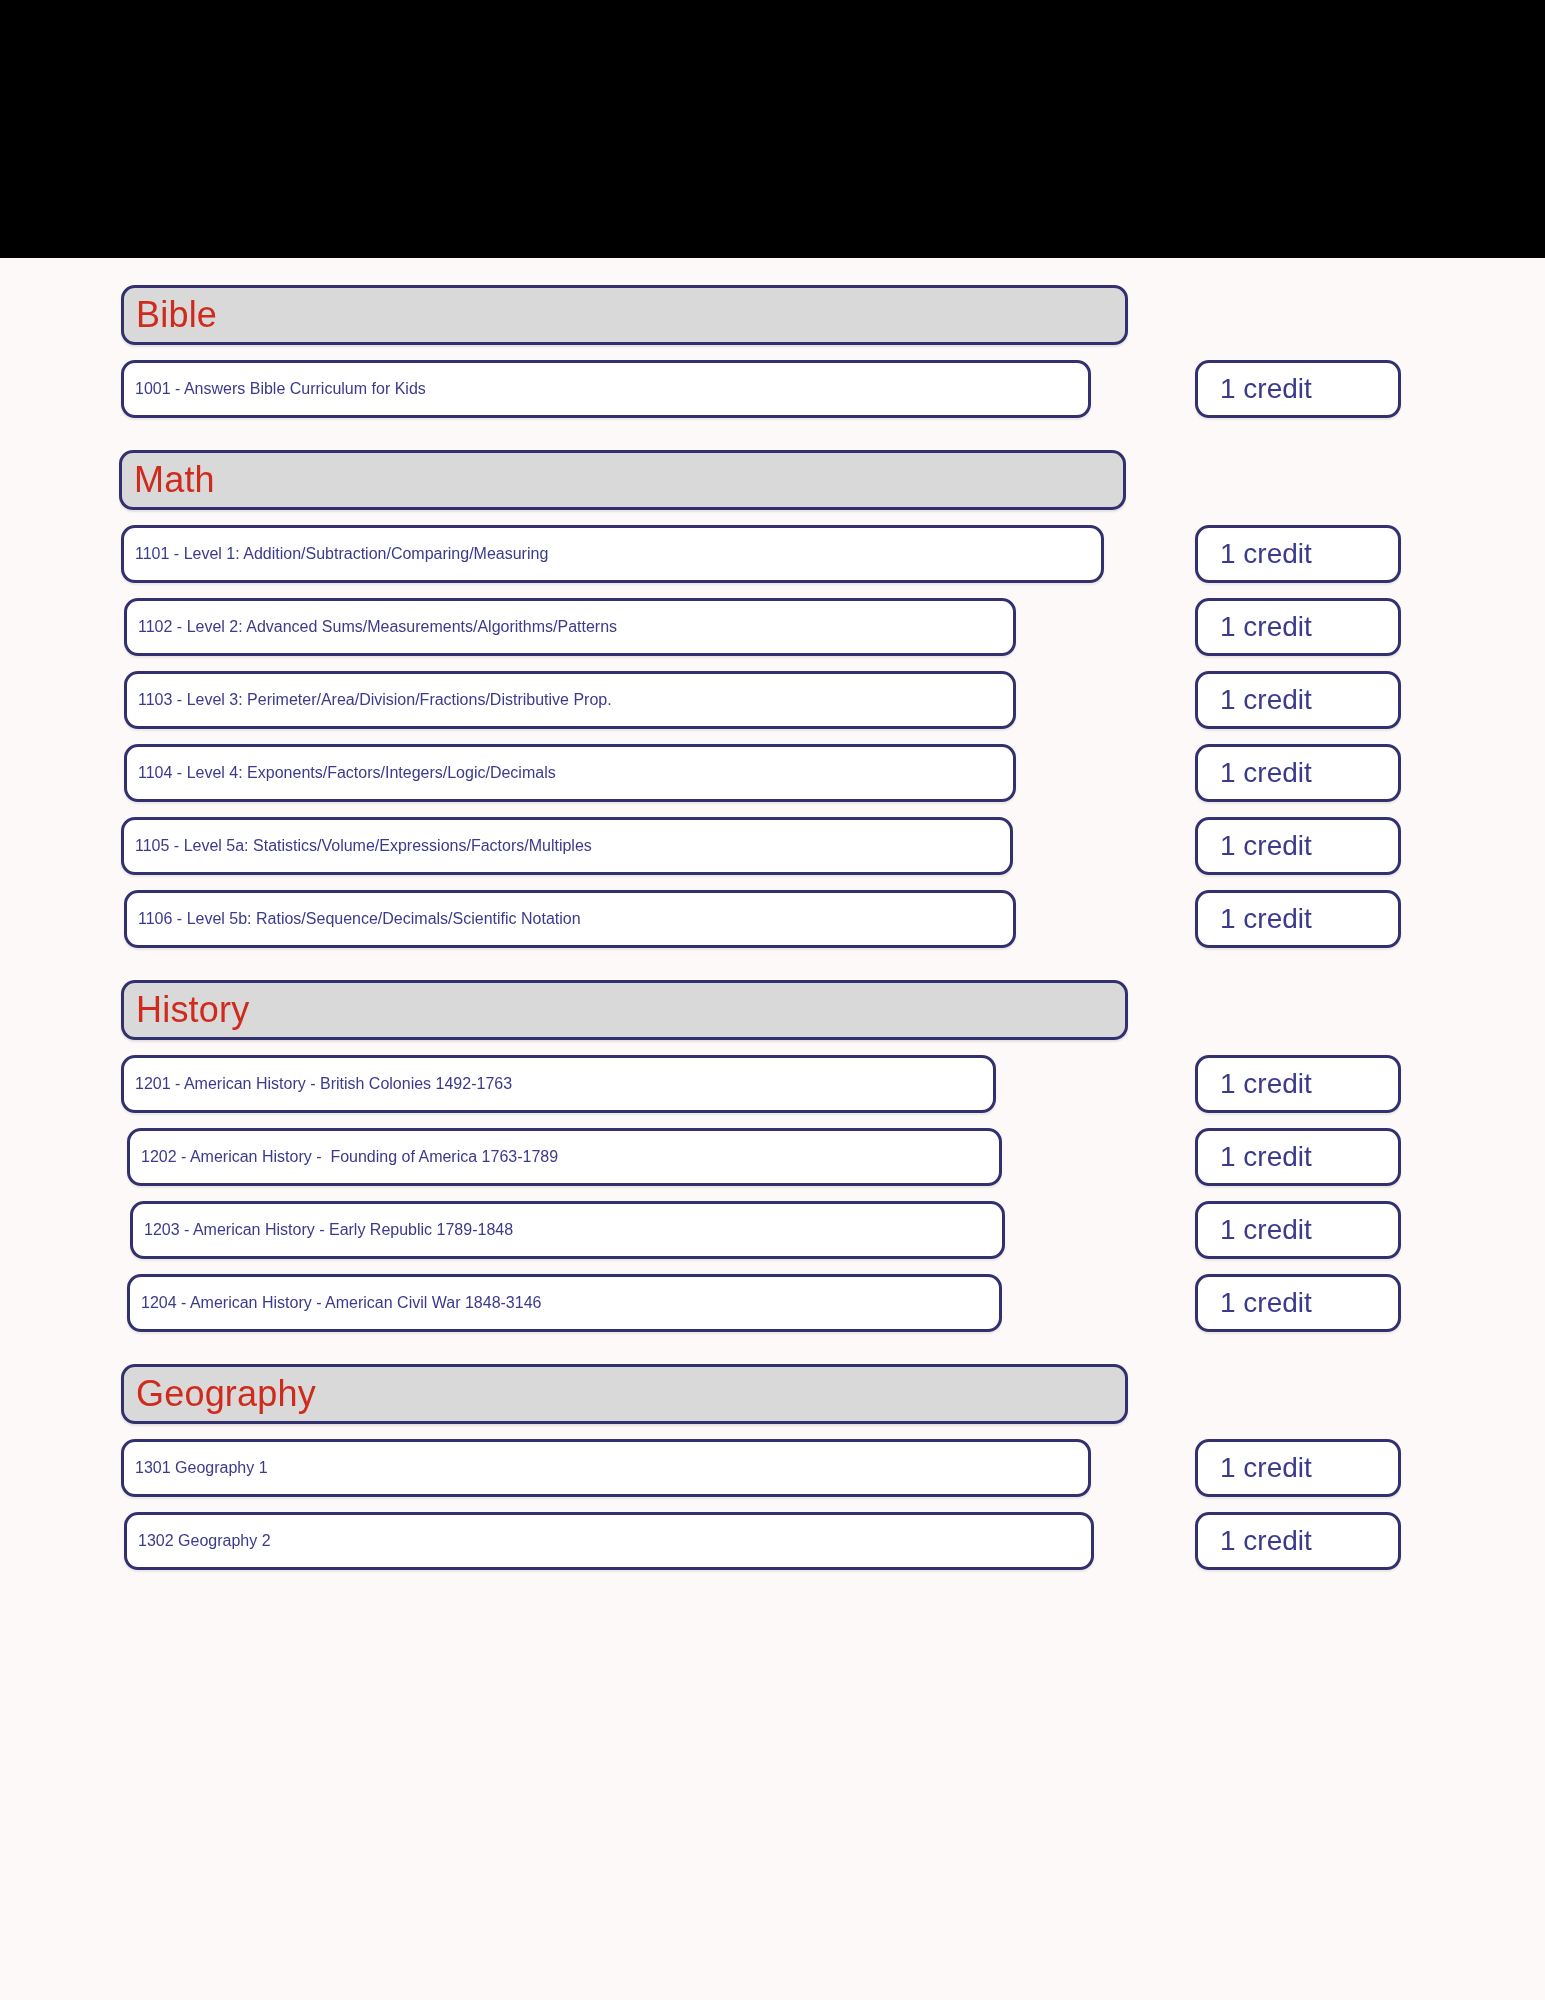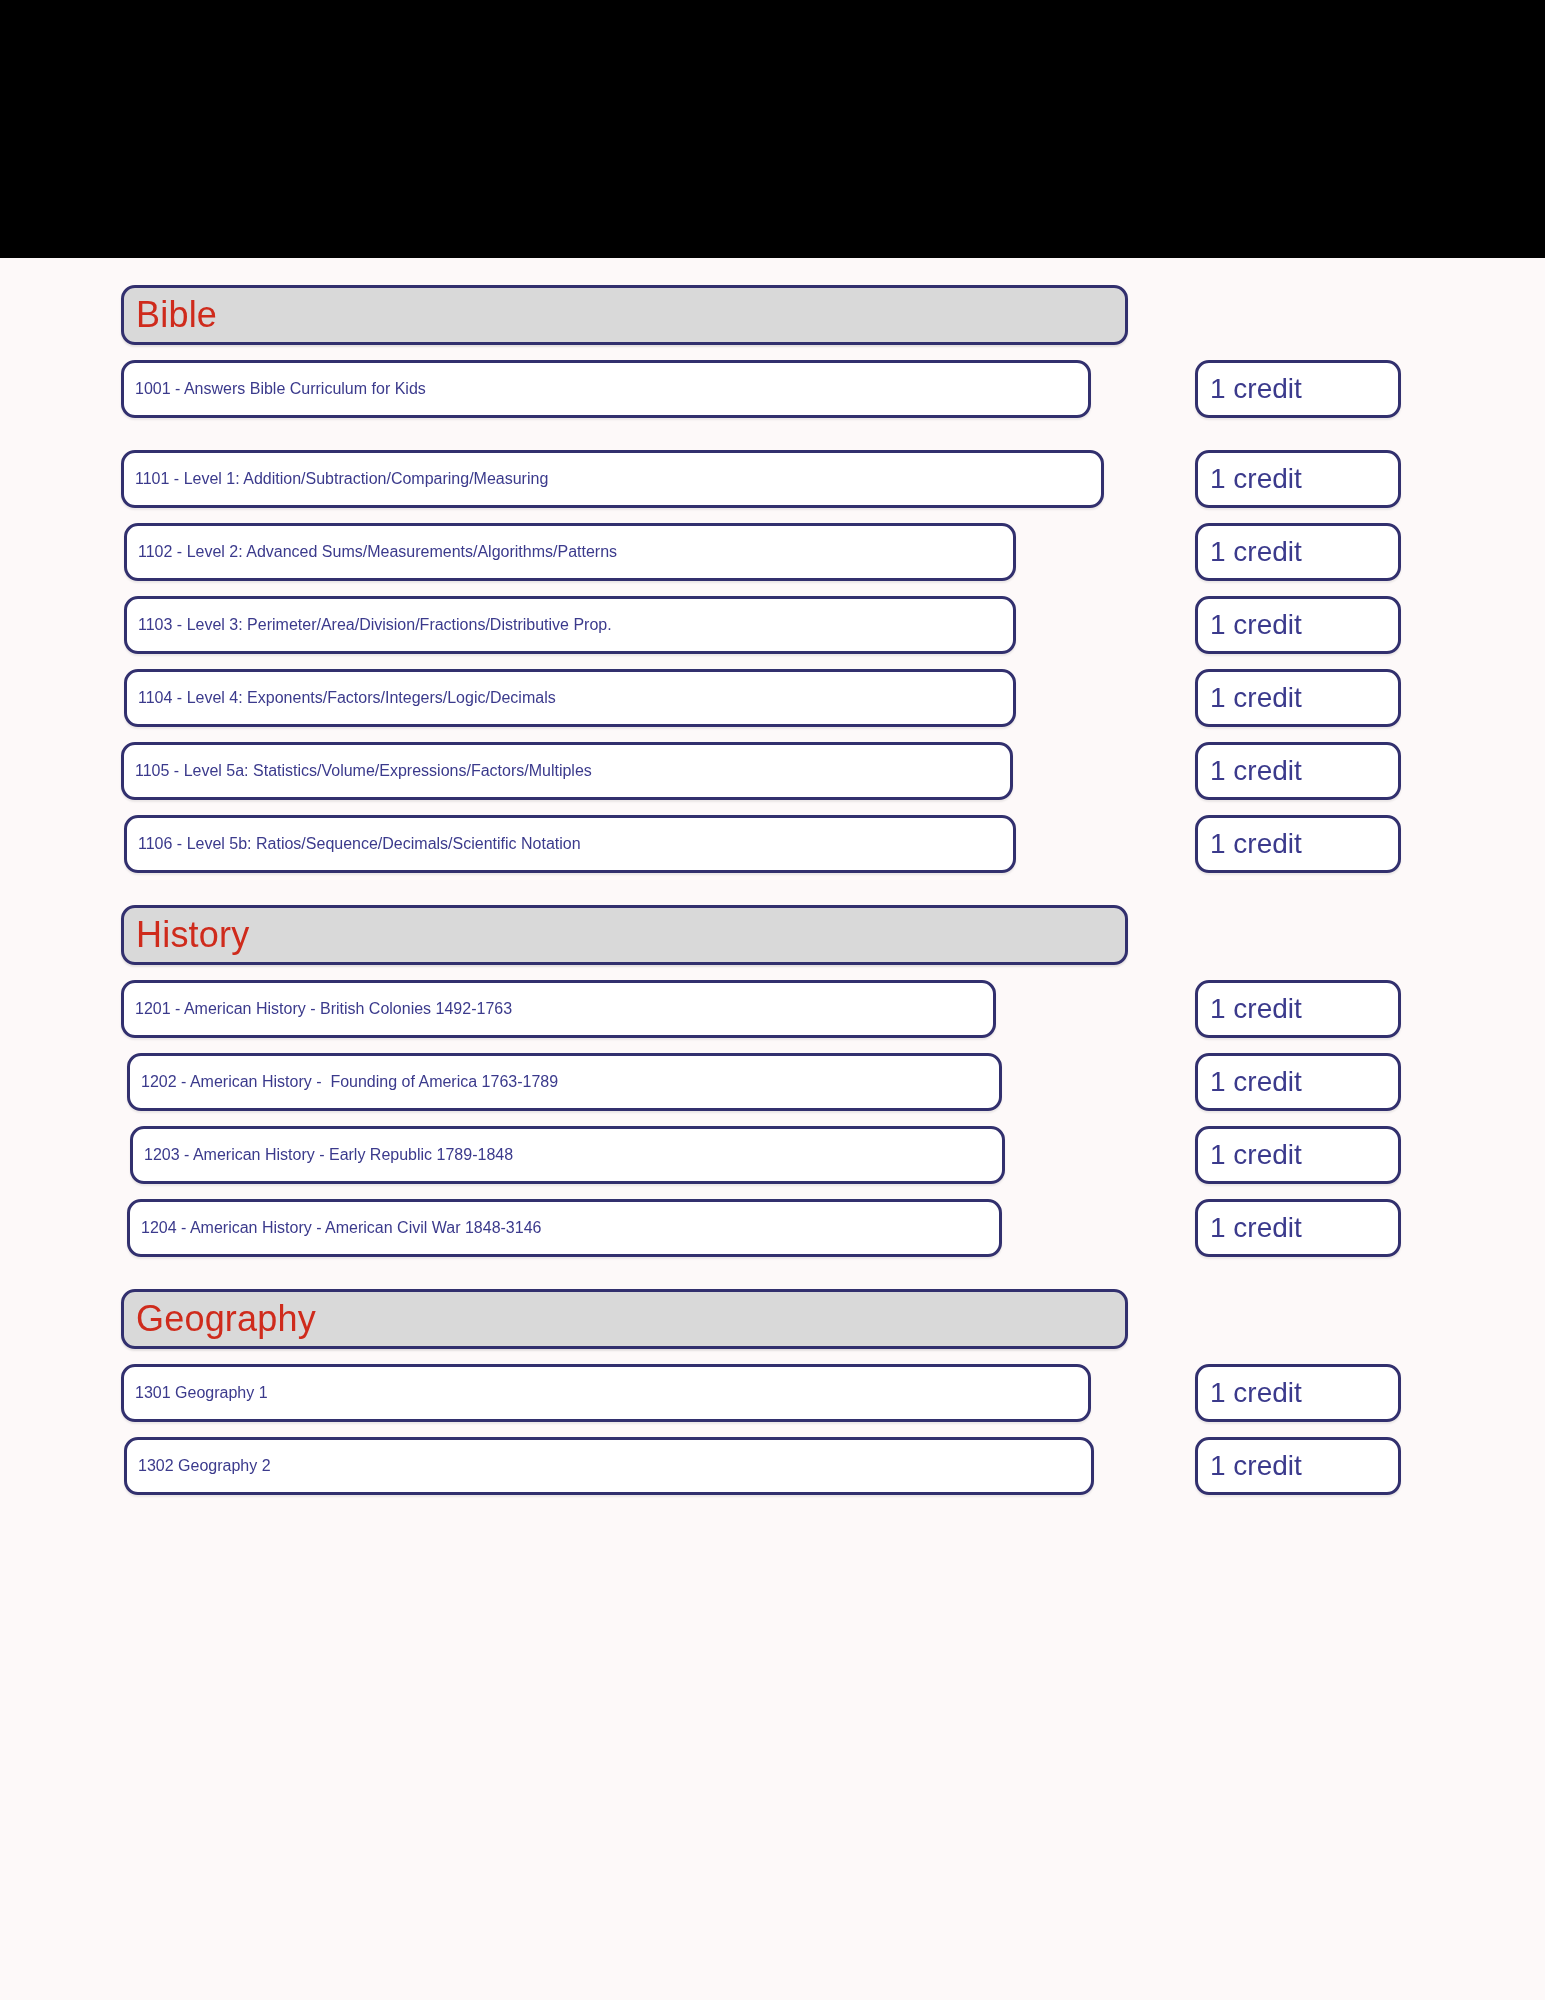--- a/index.html
+++ b/index.html
@@ -93,21 +93,21 @@
   .credit-box {
     box-sizing: border-box;
     width: 206px;
     height: 58px;
     margin-left: auto;
     background: #ffffff;
     border: 3px solid #32306e;
     border-radius: 14px;
     display: flex;
     align-items: center;
-    padding-left: 12px;
+    padding-left: 22px;
     box-shadow: 0 2px 2px rgba(0,0,0,0.08);
     flex: 0 0 206px;
   }
   .credit-label {
     color: #3b3a8c;
     font-size: 28px;
     line-height: 1;
     white-space: nowrap;
   }
 
@@ -146,20 +146,23 @@
             <span class="course-label">1001 - Answers Bible Curriculum for Kids</span>
           </div>
           <div class="credit-box">
             <span class="credit-label">1 credit</span>
           </div>
         </div>
       </div>
     </div>
 
     <div class="section">
+      <div class="section-header w-full jn1">
+        <span class="section-title">Math</span>
+      </div>
       <div class="rows">
 
         <div class="row">
           <div class="course-box w-e j0">
             <span class="course-label">1101 - Level 1: Addition/Subtraction/Comparing/Measuring</span>
           </div>
           <div class="credit-box">
             <span class="credit-label">1 credit</span>
           </div>
         </div>

